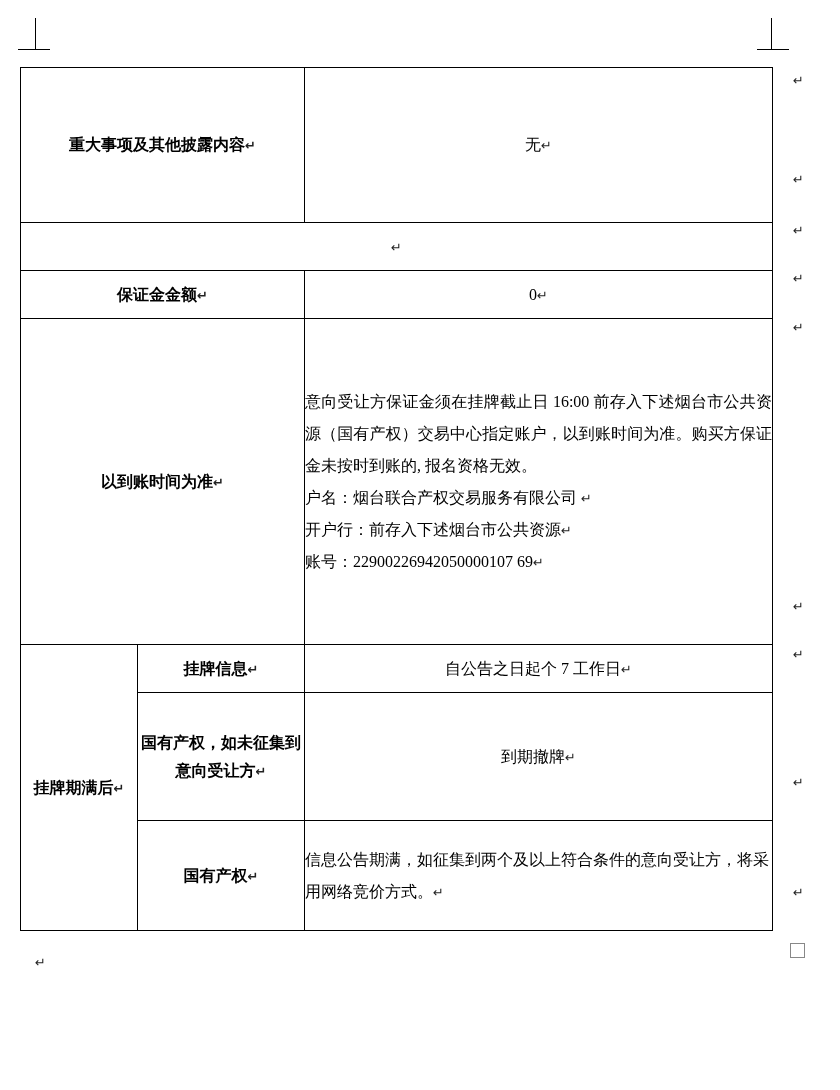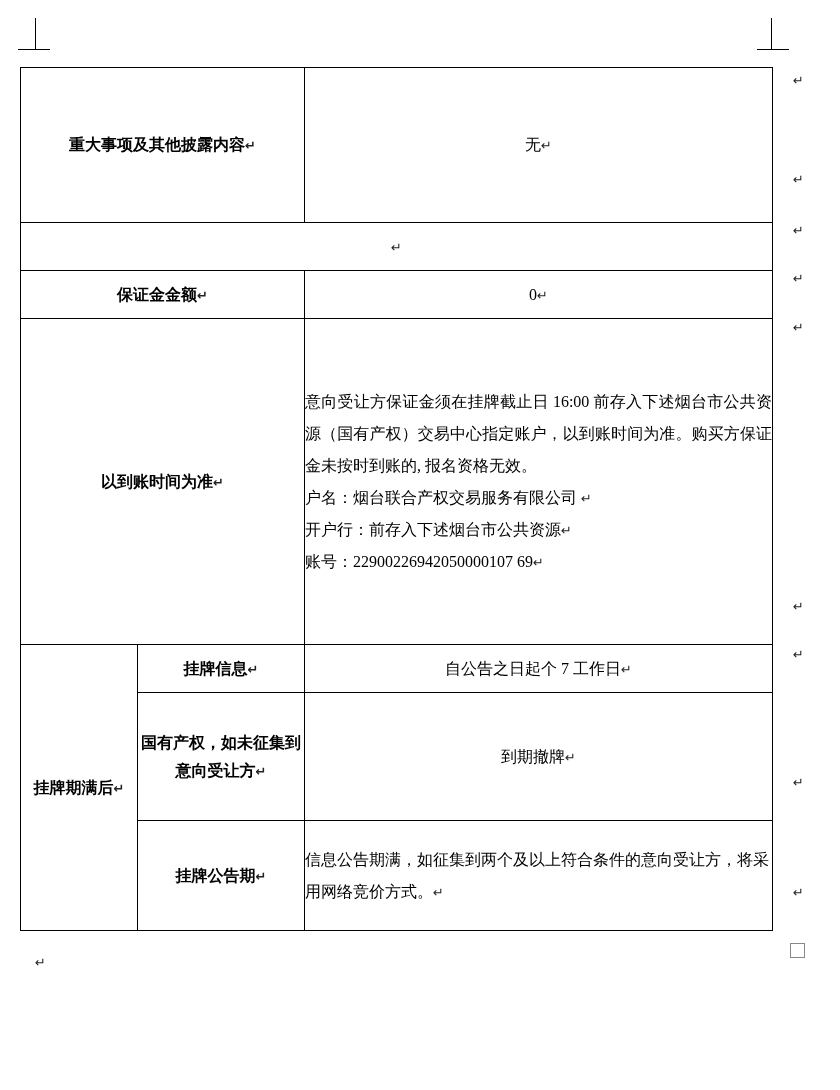--- a/index.html
+++ b/index.html
@@ -192,21 +192,21 @@
         <td class="lbl">
           <span>国有产权，如未征集到意向受让方</span><span class="pilcrow">↵</span>
         </td>
         <td class="val">
           <span>到期撤牌</span><span class="pilcrow">↵</span>
         </td>
       </tr>
 
       <tr style="height:110px">
         <td class="lbl">
-          <span>挂牌公告期</span><span class="pilcrow">↵</span>
+          <span>国有产权</span><span class="pilcrow">↵</span>
         </td>
         <td class="val-center-wrap">
           <span>信息公告期满，如征集到两个及以上符合条件的意向受让方，将采用网络竞价方式。</span><span class="pilcrow">↵</span>
         </td>
       </tr>
     </tbody>
   </table>
 </div>
 
 <div class="marks">

